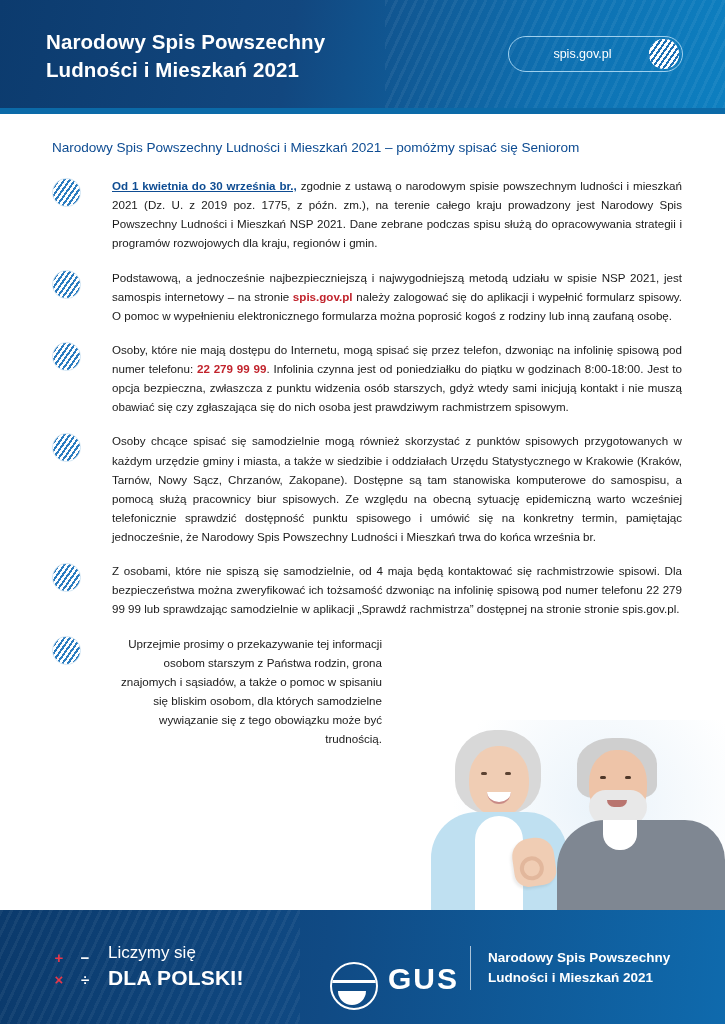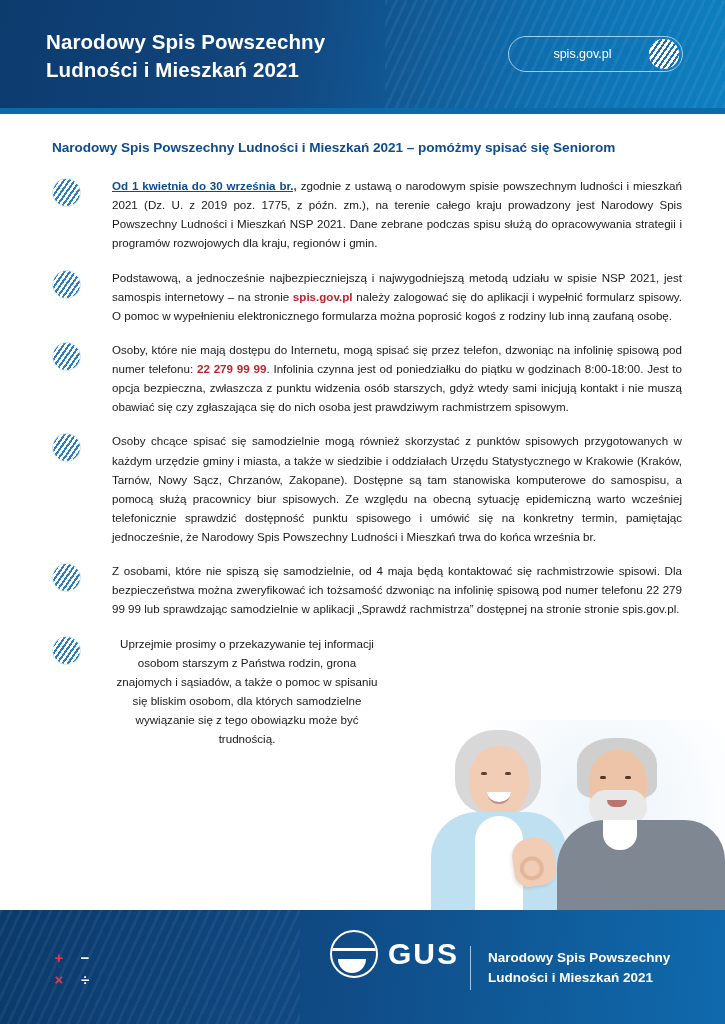--- a/index.html
+++ b/index.html
@@ -92,21 +92,21 @@
     height: 796px;
     background: #ffffff;
   }
 
   .lead {
     position: absolute;
     left: 52px; top: 26px;
     width: 625px;
     color: #0e4c92;
     font-size: 13.6px;
-    font-weight: bold;
+    font-weight: normal;
     letter-spacing: -0.05px;
   }
 
   .para-list {
     position: absolute;
     left: 52px; top: 62px;
     width: 630px;
   }
   .para {
     position: relative;
@@ -130,21 +130,21 @@
     content: "";
     position: absolute;
     inset: 0;
     background: repeating-linear-gradient(125deg,
       #2b7cc0 0px, #2b7cc0 2px,
       #ffffff 2px, #ffffff 4.4px);
   }
   .hl { color: #0e4c92; font-weight: bold; text-decoration: underline; }
   .hl-red { color: #c1232c; font-weight: bold; }
 
-  .para.last { padding-right: 300px; text-align: center; }
+  .para.last { padding-right: 300px; text-align: right; }
 
   
   .photo {
     position: absolute;
     right: 0; bottom: 0;
     width: 308px; height: 190px;
     overflow: hidden;
   }
   .ph-bg {
     position: absolute; inset: 0;
@@ -290,22 +290,22 @@
     line-height: 1.3;
   }
   .liczymy .big {
     display: block;
     font-size: 21px;
     font-weight: bold;
     letter-spacing: .2px;
   }
   .gus-logo {
     position: absolute;
-    left: 330px; top: 20px;
-    display: flex; align-items: center;
+    left: 330px; top: 52px;
+    display: flex; align-items: flex-start;
   }
   .gus-mark {
     width: 44px; height: 44px;
     border-radius: 50%;
     border: 2.4px solid #ffffff;
     position: relative;
     margin-right: 10px;
     overflow: hidden;
   }
   .gus-mark::before {
@@ -423,20 +423,24 @@
 <div class="footer">
   <div class="footer-stripes"></div>
 
   <div class="ops-grid">
     <div class="op plus">+</div>
     <div class="op minus">−</div>
     <div class="op times">×</div>
     <div class="op div">÷</div>
   </div>
 
+  <div class="liczymy">
+    <span>Liczymy się</span>
+    <span class="big">DLA POLSKI!</span>
+  </div>
 
   <div class="gus-logo">
     <span class="gus-mark"></span>
     <span class="gus-text">GUS</span>
   </div>
 
   <div class="footer-sep"></div>
 
   <div class="footer-right">
     <span>Narodowy Spis Powszechny</span>

